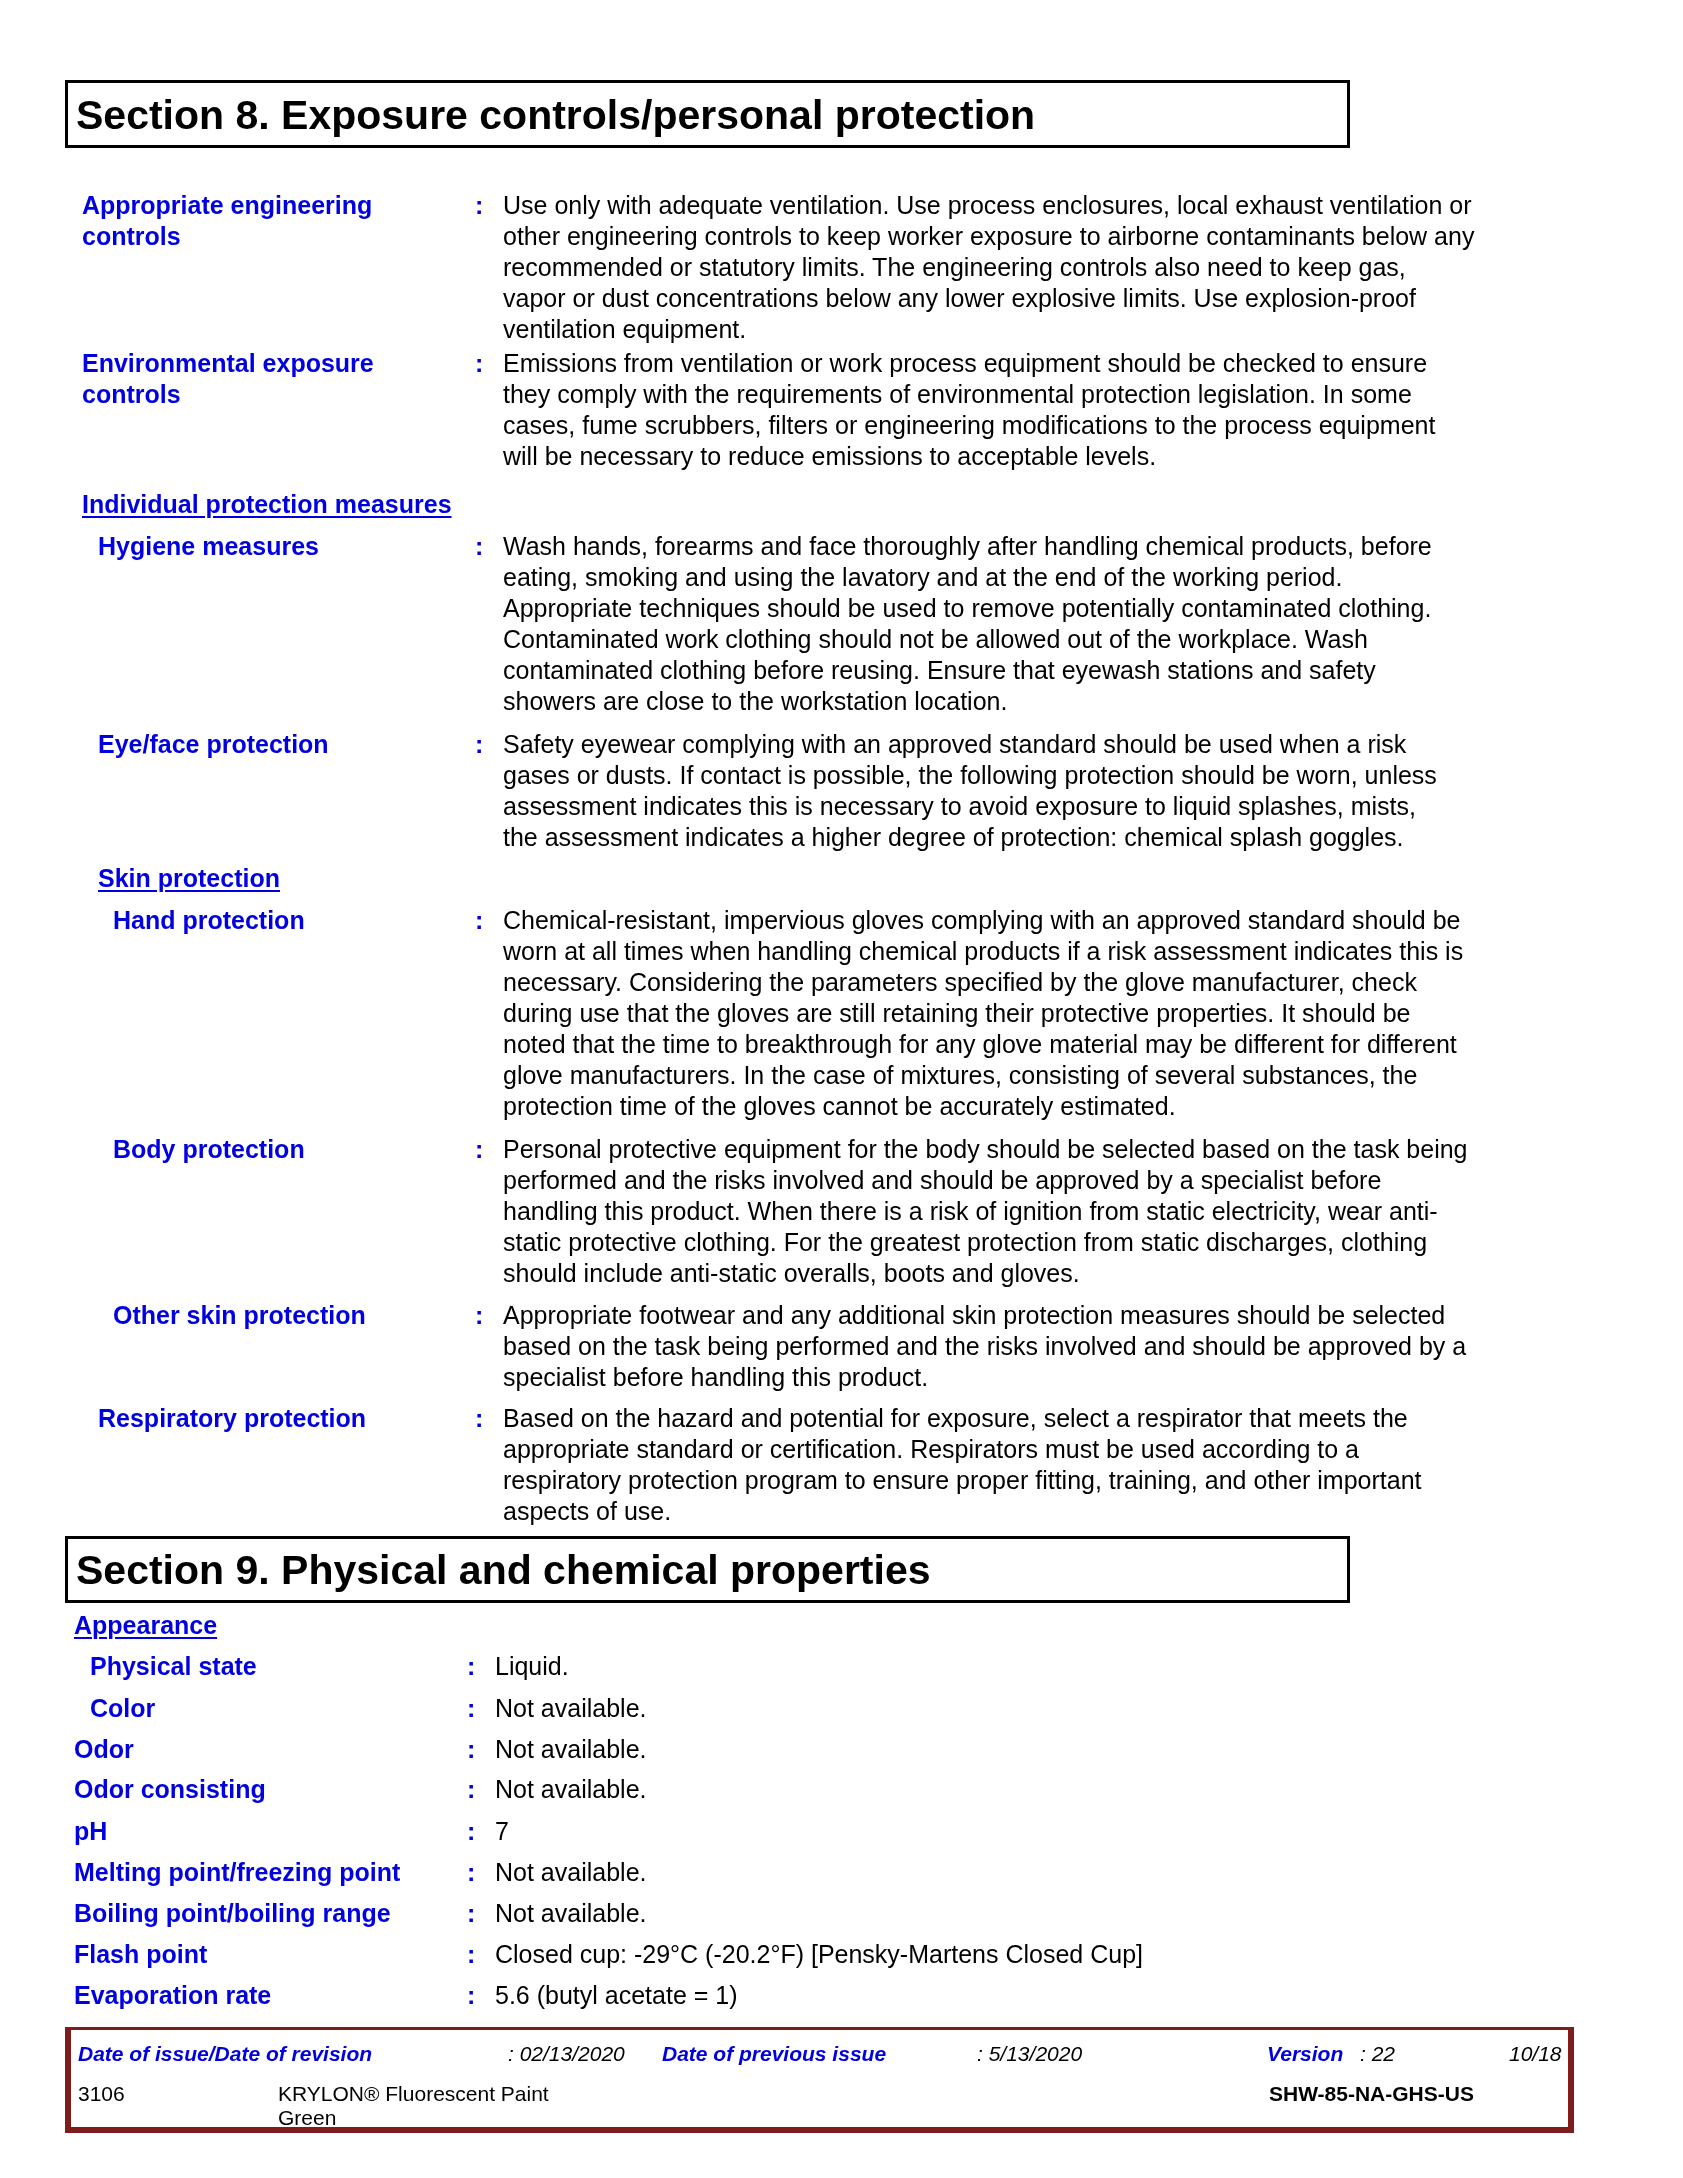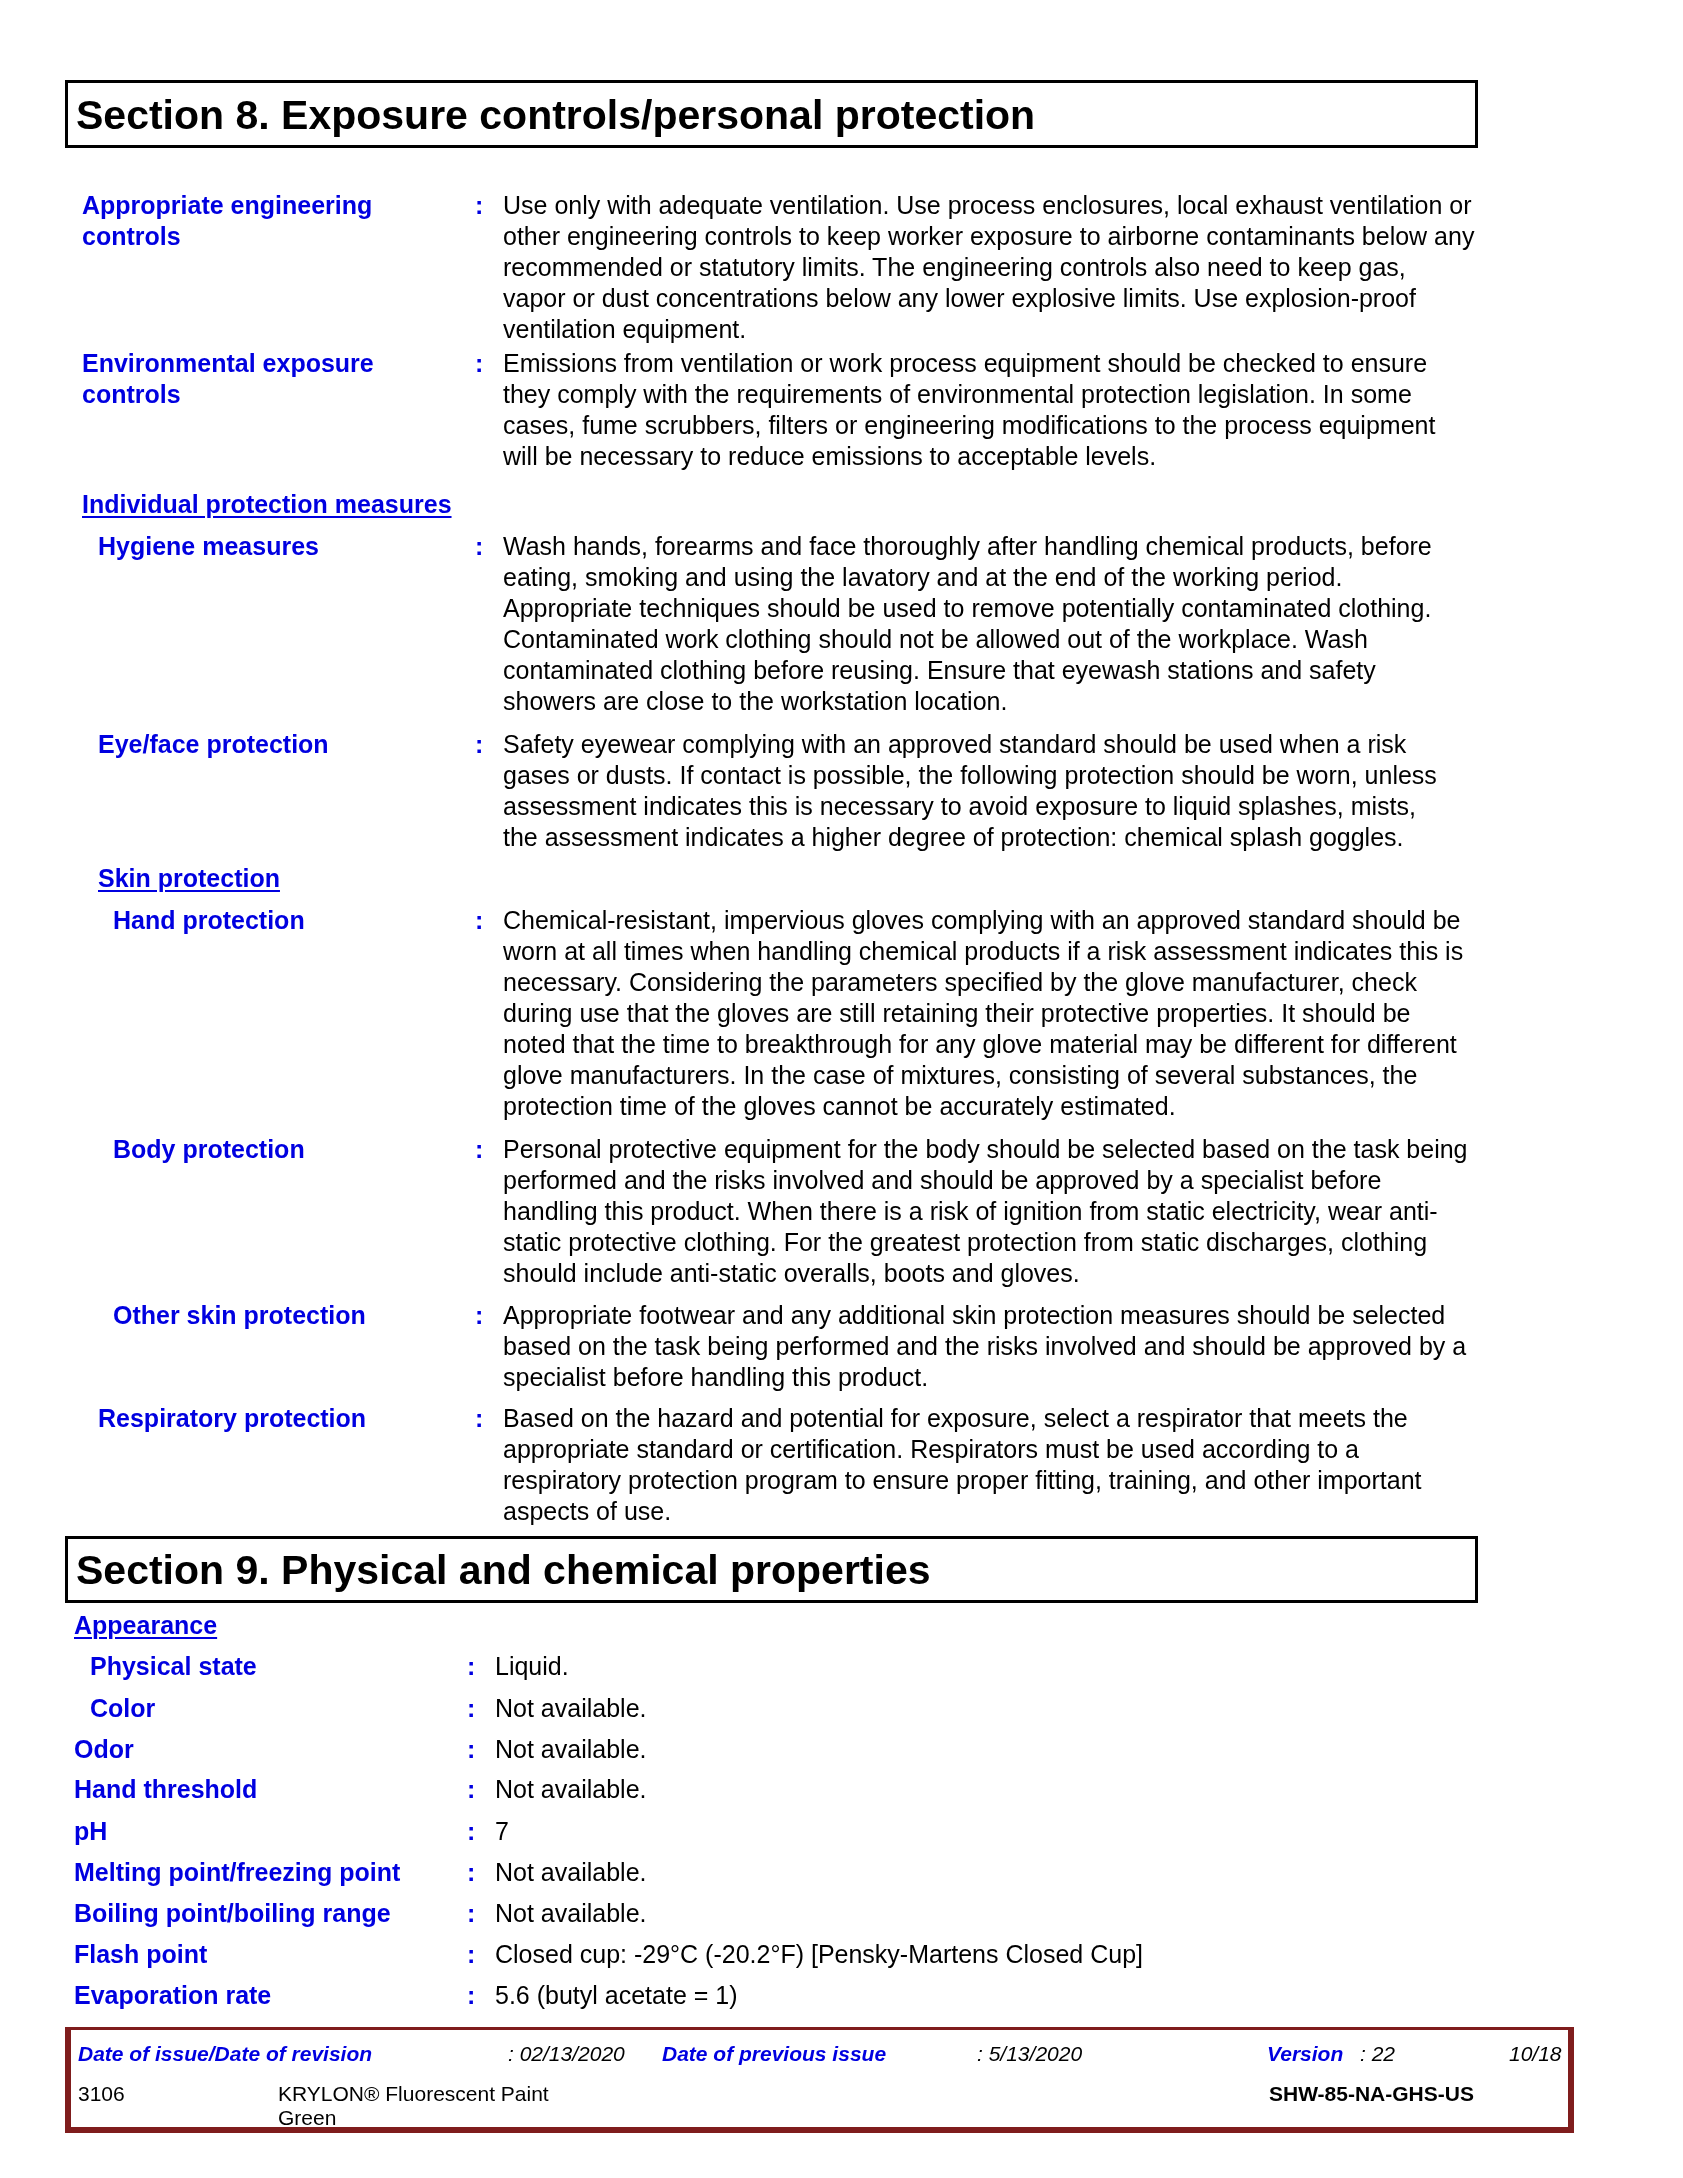--- a/index.html
+++ b/index.html
@@ -1,18 +1,18 @@
 <!DOCTYPE html>
 <html><head>
 <meta charset="utf-8">
 <style>
   html, body { margin:0; padding:0; background:#fff; }
   body { width:1683px; height:2178px; position:relative; overflow:hidden;
          font-family:"Liberation Sans", sans-serif; color:#000; }
-  .section-box { position:absolute; left:65px; width:1413px; border:3px solid #000; box-sizing:border-box; }
+  .section-box { position:absolute; left:65px; width:1285px; border:3px solid #000; box-sizing:border-box; }
   .section-title { position:absolute; left:8px; font-weight:bold; font-size:41px; line-height:1; white-space:nowrap; }
   .row { position:absolute; left:0; width:1683px; }
   .lbl { position:absolute; color:#0000e0; font-weight:bold; font-size:25px; line-height:31px; white-space:nowrap; }
   .lbl.u { text-decoration:underline; text-underline-offset:3px; text-decoration-thickness:2px; }
   .colon { position:absolute; color:#0000e0; font-weight:bold; font-size:25px; line-height:31px; }
   .val { position:absolute; font-size:25px; line-height:31px; color:#000; }
   .s8 .colon { left:475px; }
   .s8 .val { left:503px; width:1079px; }
   .s9 .colon { left:467px; }
   .s9 .val { left:495px; width:1069px; white-space:nowrap; }
@@ -157,21 +157,21 @@
     <div class="lbl" style="left:90px;">Color</div>
     <div class="colon">:</div>
     <div class="val">Not available.</div>
   </div>
   <div class="row" style="top:1734px;">
     <div class="lbl" style="left:74px;">Odor</div>
     <div class="colon">:</div>
     <div class="val">Not available.</div>
   </div>
   <div class="row" style="top:1774px;">
-    <div class="lbl" style="left:74px;">Hand threshold</div>
+    <div class="lbl" style="left:74px;">Odor consisting</div>
     <div class="colon">:</div>
     <div class="val">Not available.</div>
   </div>
   <div class="row" style="top:1816px;">
     <div class="lbl" style="left:74px;">pH</div>
     <div class="colon">:</div>
     <div class="val">7</div>
   </div>
   <div class="row" style="top:1857px;">
     <div class="lbl" style="left:74px;">Melting point/freezing point</div>

